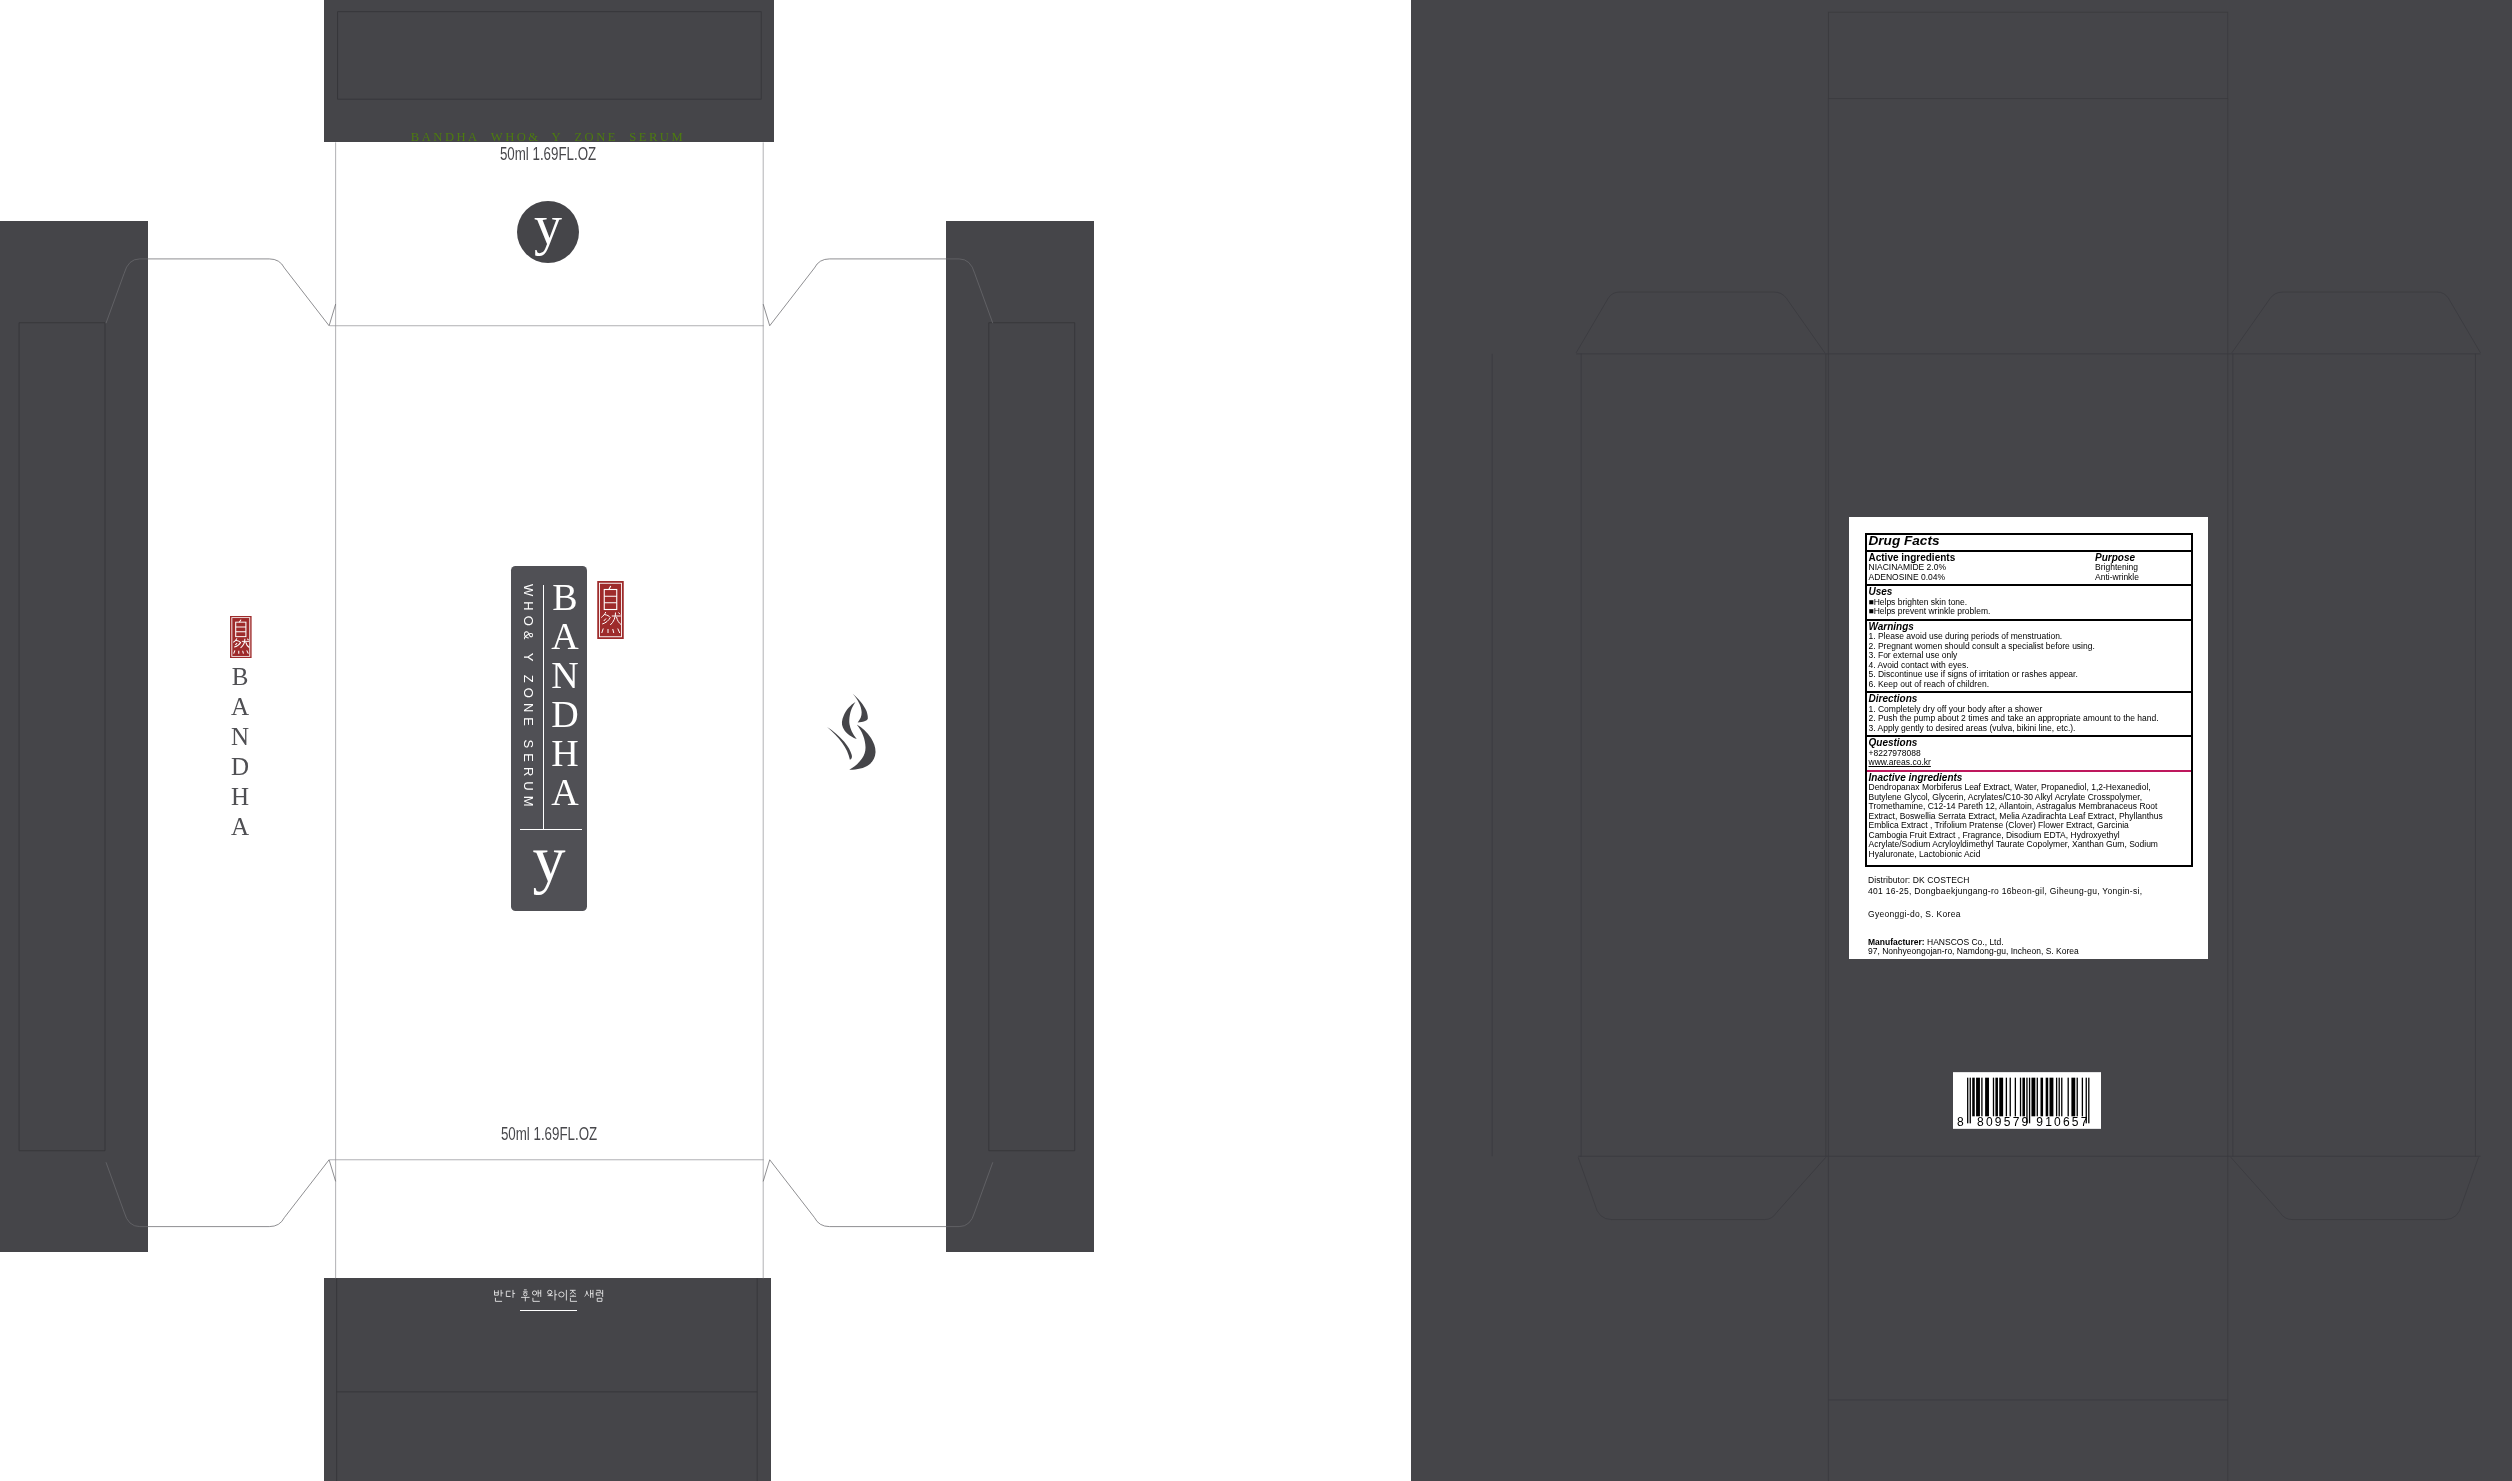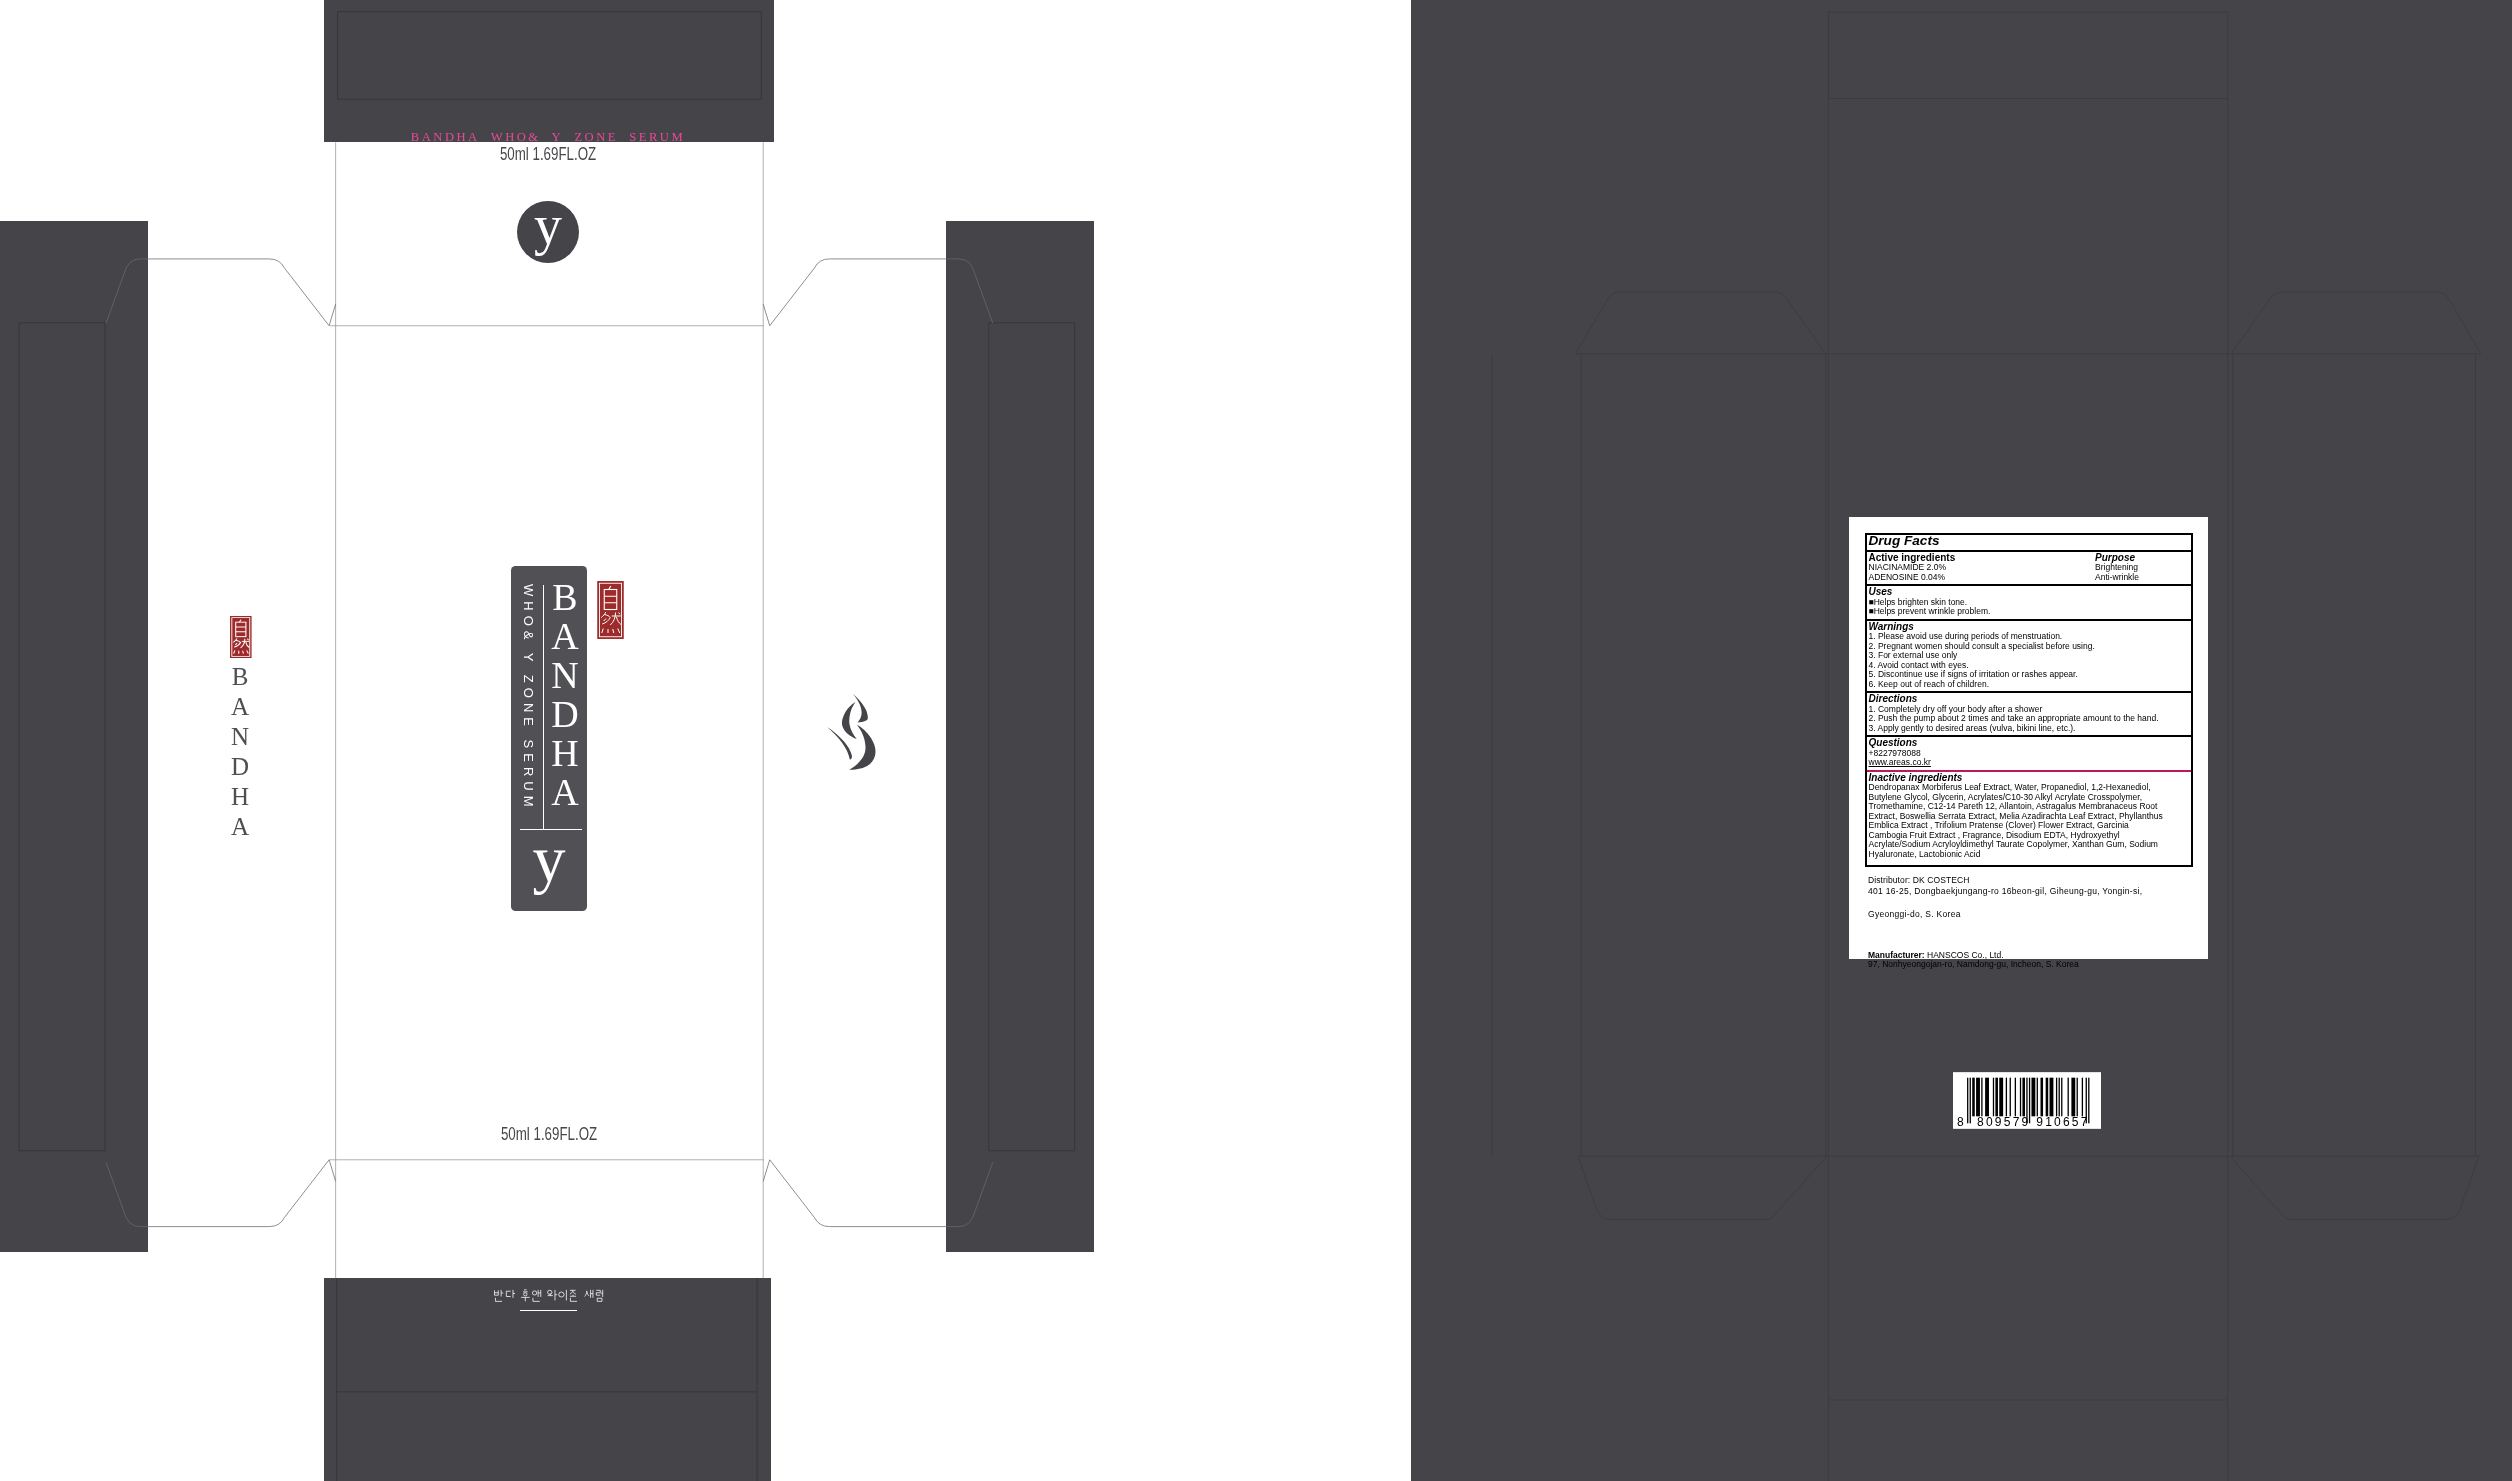--- a/index.html
+++ b/index.html
@@ -63,21 +63,21 @@
   <path d="M3137,702 L3201,593 Q3209,581 3223,581 L3531,581 Q3547,581 3556,594 L3632,702"></path>
 
   <path d="M4937,702 L4873,593 Q4865,581 4851,581 L4543,581 Q4527,581 4518,594 L4442,702"></path>
 
   <path d="M3141,2303 L3174,2396 Q3181,2427 3208,2427 L3512,2427 Q3527,2427 3536,2413 L3634,2303"></path>
 
   <path d="M4933,2303 L4900,2396 Q4893,2427 4866,2427 L4562,2427 Q4547,2427 4538,2413 L4440,2303"></path>
 </g>
 </svg>
 
-<div class="abs serif" style="left:347px;top:130px;width:402px;text-align:center;font-size:12.6px;letter-spacing:2.5px;color:#ec4899;white-space:nowrap">BANDHA&nbsp; WHO&amp;&nbsp; Y&nbsp; ZONE&nbsp; SERUM</div>
+<div class="abs serif" style="left:347px;top:130px;width:402px;text-align:center;font-size:12.6px;letter-spacing:2.5px;color:#4d7c0f;white-space:nowrap">BANDHA&nbsp; WHO&amp;&nbsp; Y&nbsp; ZONE&nbsp; SERUM</div>
 
 <div class="abs" style="left:347px;top:144px;width:402px;text-align:center;font-size:18px;color:#47474b;white-space:nowrap"><span style="display:inline-block;transform:scaleX(0.74);transform-origin:50% 50%">50ml 1.69FL.OZ</span></div>
 
 <div class="abs serif" style="left:517px;top:201px;width:62px;height:62px;border-radius:50%;background:#454549;color:#fff;text-align:center;font-size:56px;line-height:49px">y</div>
 
 <div class="abs" style="left:511px;top:566px;width:76px;height:345px;border-radius:4.5px;background:#505055"></div>
 
 <div class="abs" style="left:521px;top:584px;height:231px;writing-mode:vertical-rl;font-size:13px;letter-spacing:5px;color:#fff;white-space:nowrap">WHO&amp; Y ZONE SERUM</div>
 
 <div class="abs" style="left:543px;top:585px;width:0.8px;height:244px;background:#fff"></div>
@@ -196,21 +196,21 @@
 
   <div style="border-bottom:2px solid #be185d;padding:1px 3px 2px 1.5px"><span style="font-size:10px;font-weight:bold;font-style:italic">Questions</span><br>+8227978088<br><span style="text-decoration:underline">www.areas.co.kr</span></div>
 
   <div style="padding:1px 3px 5.5px 1.5px"><span style="font-size:10px;font-weight:bold;font-style:italic">Inactive ingredients</span><br>Dendropanax Morbiferus Leaf Extract, Water, Propanediol, 1,2-Hexanediol,<br>Butylene Glycol, Glycerin, Acrylates/C10-30 Alkyl Acrylate Crosspolymer,<br>Tromethamine, C12-14 Pareth 12, Allantoin, Astragalus Membranaceus Root<br>Extract, Boswellia Serrata Extract, Melia Azadirachta Leaf Extract, Phyllanthus<br>Emblica Extract , Trifolium Pratense (Clover) Flower Extract, Garcinia<br>Cambogia Fruit Extract , Fragrance, Disodium EDTA, Hydroxyethyl<br>Acrylate/Sodium Acryloyldimethyl Taurate Copolymer, Xanthan Gum, Sodium<br>Hyaluronate, Lactobionic Acid</div>
 </div>
 
 <div class="abs" style="left:1868px;top:876px;font-size:8.5px;line-height:9.5px;color:#000">
   <div style="font-weight:normal;letter-spacing:0.1px">Distributor: DK COSTECH</div>
   <div style="margin-top:1px;letter-spacing:0.3px">401 16-25, Dongbaekjungang-ro 16beon-gil, Giheung-gu, Yongin-si,</div>
   <div style="margin-top:14px;letter-spacing:0.3px">Gyeonggi-do, S. Korea</div>
-  <div style="margin-top:31px"><span style="font-weight:bold">Manufacturer:</span> HANSCOS Co., Ltd.</div>
+  <div style="margin-top:18px"><span style="font-weight:bold">Manufacturer:</span> HANSCOS Co., Ltd.</div>
   <div>97, Nonhyeongojan-ro, Namdong-gu, Incheon, S. Korea</div>
 </div>
 
 <svg class="abs" style="left:1953px;top:1072px" width="148" height="57" viewBox="0 0 295 113">
   <rect width="295" height="113" fill="#fff"></rect>
   <g fill="#000" transform="translate(-3887,-2134)">
     <rect x="3915.0" y="2145" width="2.6" height="91"></rect>
     <rect x="3920.1" y="2145" width="2.6" height="91"></rect>
     <rect x="3925.3" y="2145" width="5.1" height="77"></rect>
     <rect x="3933.0" y="2145" width="7.7" height="77"></rect>

